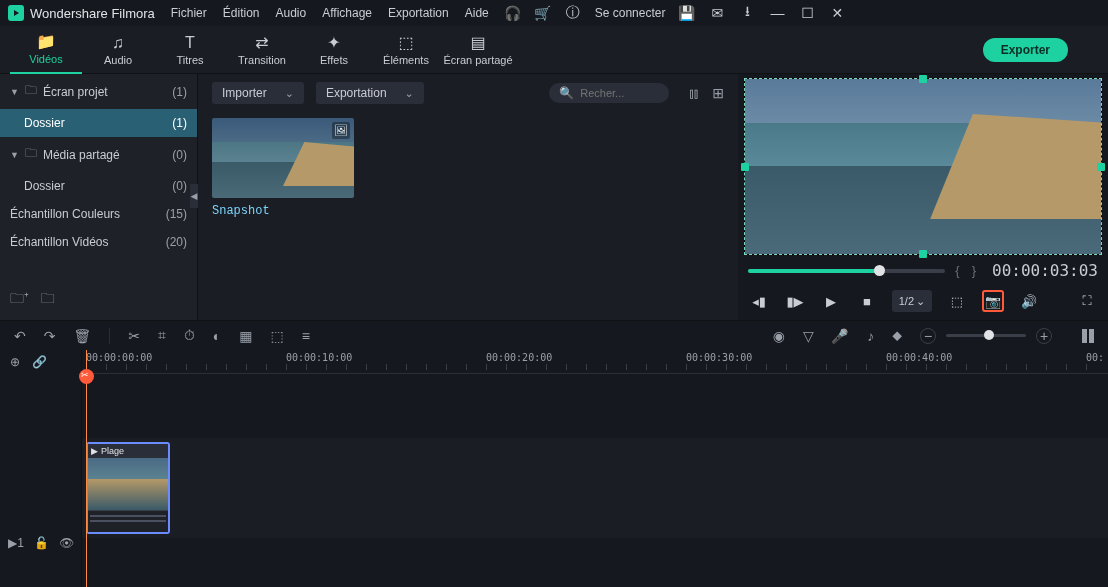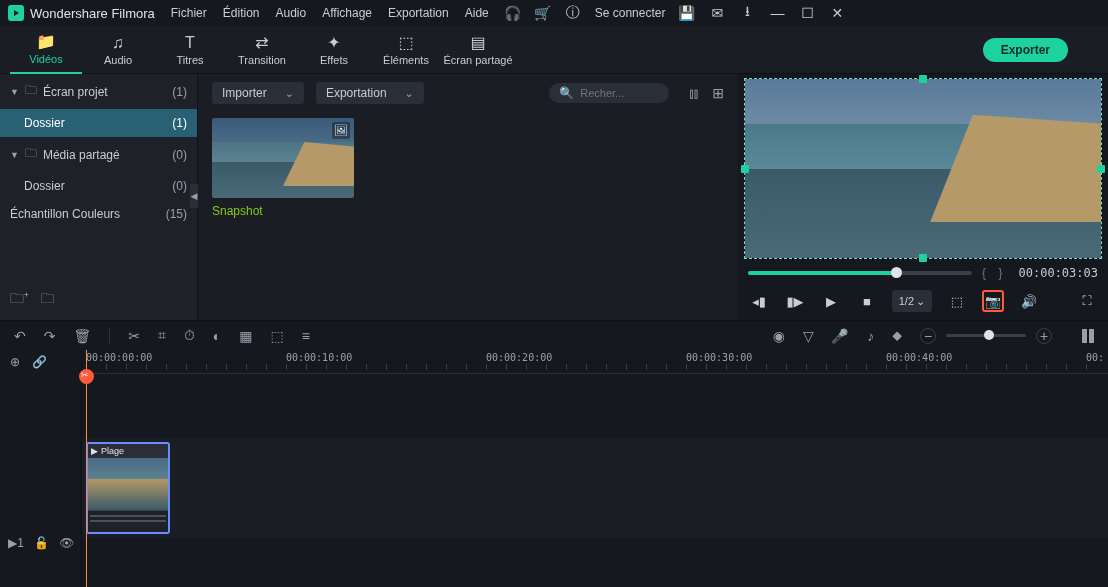--- a/index.html
+++ b/index.html
@@ -36,37 +36,37 @@
 .dropdown { background: #2a2e38; border-radius: 3px; padding: 4px 10px; display: flex; align-items: center; gap: 18px; cursor: pointer; font-size: 12px; }
 .dropdown::after { content: "⌄"; font-size: 11px; color: #9aa0aa; }
 .search { margin-left: auto; background: #2a2e38; border-radius: 12px; padding: 3px 10px; display: flex; align-items: center; gap: 6px; width: 120px; }
 .search input { background: transparent; border: none; outline: none; color: #c8ccd4; font-size: 11px; width: 80px; }
 .media-icons { display: flex; gap: 14px; margin-left: 8px; }
 .media-icons .micon { font-size: 14px; color: #9aa0aa; cursor: pointer; }
 .thumb-item { width: 142px; }
 .thumb { width: 142px; height: 80px; background: linear-gradient(to bottom, #3b5a7a 0%, #4a6a85 30%, #4d7685 30%, #5a8290 55%, #3a5a68 55%, #4a6a78 100%); border-radius: 2px; position: relative; overflow: hidden; }
 .thumb::after { content: ""; position: absolute; right: 0; top: 30%; width: 50%; height: 55%; background: #b59968; clip-path: polygon(30% 0%, 100% 10%, 100% 100%, 0% 100%); }
 .thumb .snap-icon { position: absolute; top: 4px; right: 4px; background: rgba(0,0,0,0.35); padding: 2px; border-radius: 2px; font-size: 11px; color: #fff; }
-.thumb-label { margin-top: 6px; font-size: 12px; color: #84cc16; }
+.thumb-label { margin-top: 6px; font-size: 12px; color: #7dd3fc; font-family: Liberation Mono, monospace; }
 .collapse-tab { position: absolute; left: -8px; top: 110px; width: 8px; height: 24px; background: #2a2e38; display: flex; align-items: center; justify-content: center; cursor: pointer; font-size: 9px; color: #9aa0aa; }
 .preview-panel { width: 370px; background: #15181e; display: flex; flex-direction: column; padding: 4px 6px; }
 .preview-frame { position: relative; height: 190px; border: 1px dashed #7ad8bd; background: #000; }
 .preview-img { width: 100%; height: 100%; background: linear-gradient(to bottom, #5a7a9a 0%, #6a8aa5 25%, #4a7a8a 25%, #5a8a9a 50%, #3a5a6a 50%, #4a6a7a 100%); position: relative; overflow: hidden; }
 .preview-img::after { content: ""; position: absolute; right: 0; top: 20%; width: 48%; height: 60%; background: #b59968; clip-path: polygon(25% 0%, 100% 8%, 100% 100%, 0% 100%); }
 .handle { position: absolute; width: 8px; height: 8px; background: #1dd1a1; border-radius: 1px; }
 .handle.tc { top: -4px; left: calc(50% - 4px); }
 .handle.bc { bottom: -4px; left: calc(50% - 4px); }
 .handle.ml { left: -4px; top: calc(50% - 4px); }
 .handle.mr { right: -4px; top: calc(50% - 4px); }
 .playbar { display: flex; align-items: center; gap: 10px; padding: 6px 4px; }
 .slider { flex: 1; height: 4px; background: #3a3e48; border-radius: 2px; position: relative; }
 .slider-fill { position: absolute; left: 0; top: 0; height: 100%; width: 65%; background: #1dd1a1; border-radius: 2px; }
 .slider-thumb { position: absolute; left: 64%; top: -4px; width: 11px; height: 11px; background: #e0e2e6; border-radius: 50%; cursor: pointer; }
 .braces { color: #6a6e78; font-size: 13px; display: flex; gap: 12px; }
-.timecode { font-size: 12px; color: #c8ccd4; margin-left: 6px; font-family: monospace; }
+.timecode { font-size: 16px; color: #c8ccd4; margin-left: 6px; font-family: monospace; }
 .controls { display: flex; align-items: center; gap: 14px; padding: 4px 4px; }
 .ctrl { width: 22px; height: 22px; display: flex; align-items: center; justify-content: center; cursor: pointer; color: #c8ccd4; font-size: 13px; }
 .ctrl.speed { width: 40px; background: #2a2e38; border-radius: 3px; font-size: 11px; gap: 2px; }
 .ctrl.snap { border: 2px solid #ff5a3a; border-radius: 3px; padding: 2px; }
 .ctrlspacer { flex: 1; }
 .timeline-toolbar { height: 30px; background: #15181e; display: flex; align-items: center; padding: 0 14px; gap: 18px; border-top: 1px solid #0f1115; }
 .tt-icon { color: #9aa0aa; font-size: 14px; cursor: pointer; }
 .tt-sep { width: 1px; height: 16px; background: #2a2e38; }
 .zoom { margin-left: auto; display: flex; align-items: center; gap: 10px; }
 .zoom-track { width: 80px; height: 3px; background: #3a3e48; border-radius: 2px; position: relative; }
@@ -184,20 +184,26 @@
       <div class="left" style="padding-left:14px">
           <span>Dossier</span>
         </div>
       <span class="count">(0)</span>
     </div>
     <div class="side-row">
       <div class="left">
           <span>Échantillon Couleurs</span>
         </div>
       <span class="count">(15)</span>
+    </div>
+    <div class="side-row">
+      <div class="left">
+          <span>Échantillon Vidéos</span>
+        </div>
+      <span class="count">(20)</span>
     </div>
     <div class="side-bottom">
       <span class="ficon">🗀⁺</span>
       <span class="ficon">🗀</span>
     </div>
   </div>
 
   <div class="media-panel">
     <div class="collapse-tab">◀</div>
     <div class="media-toolbar">

